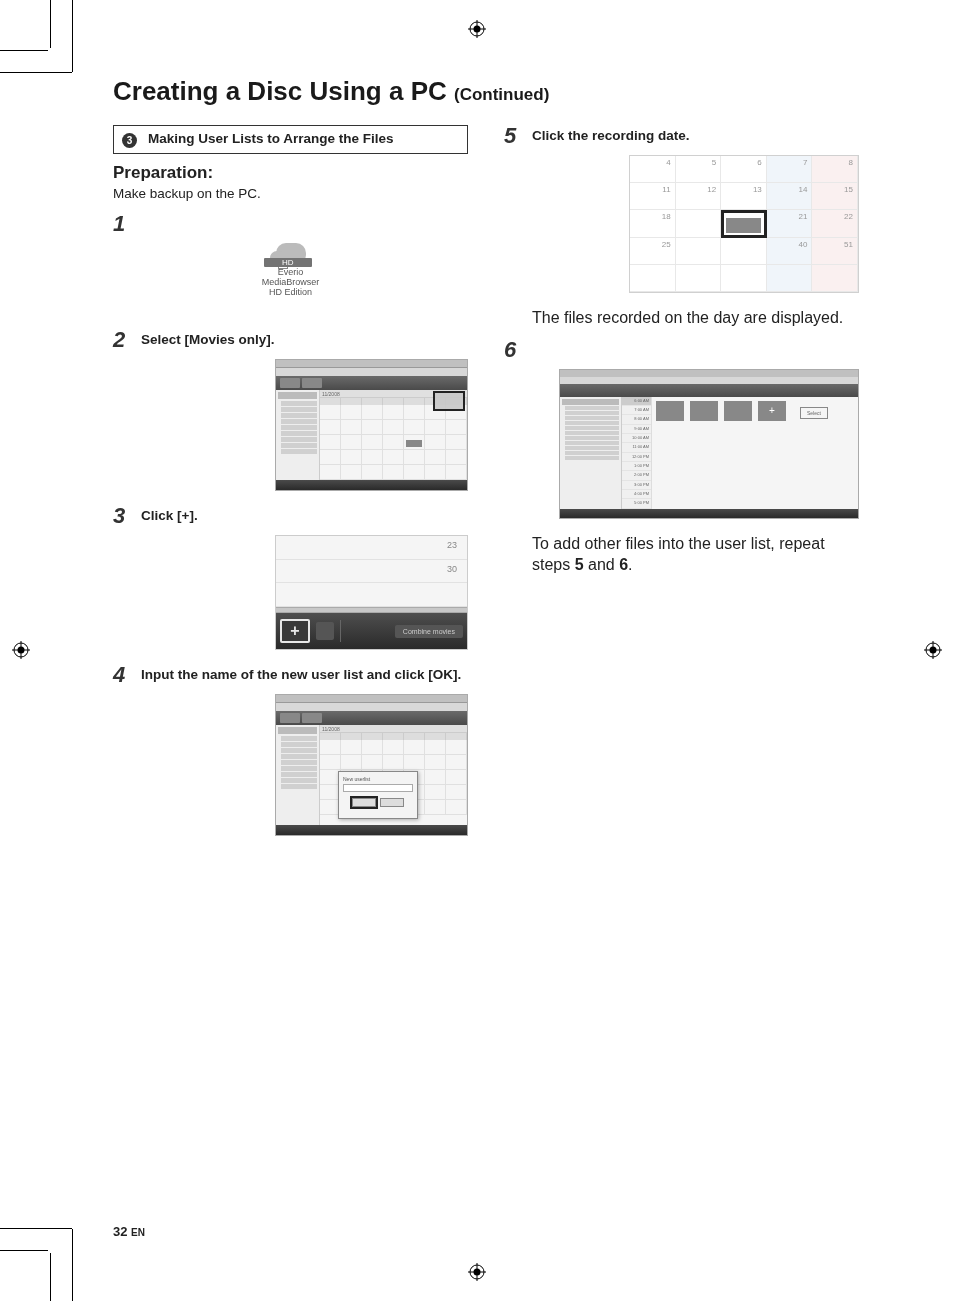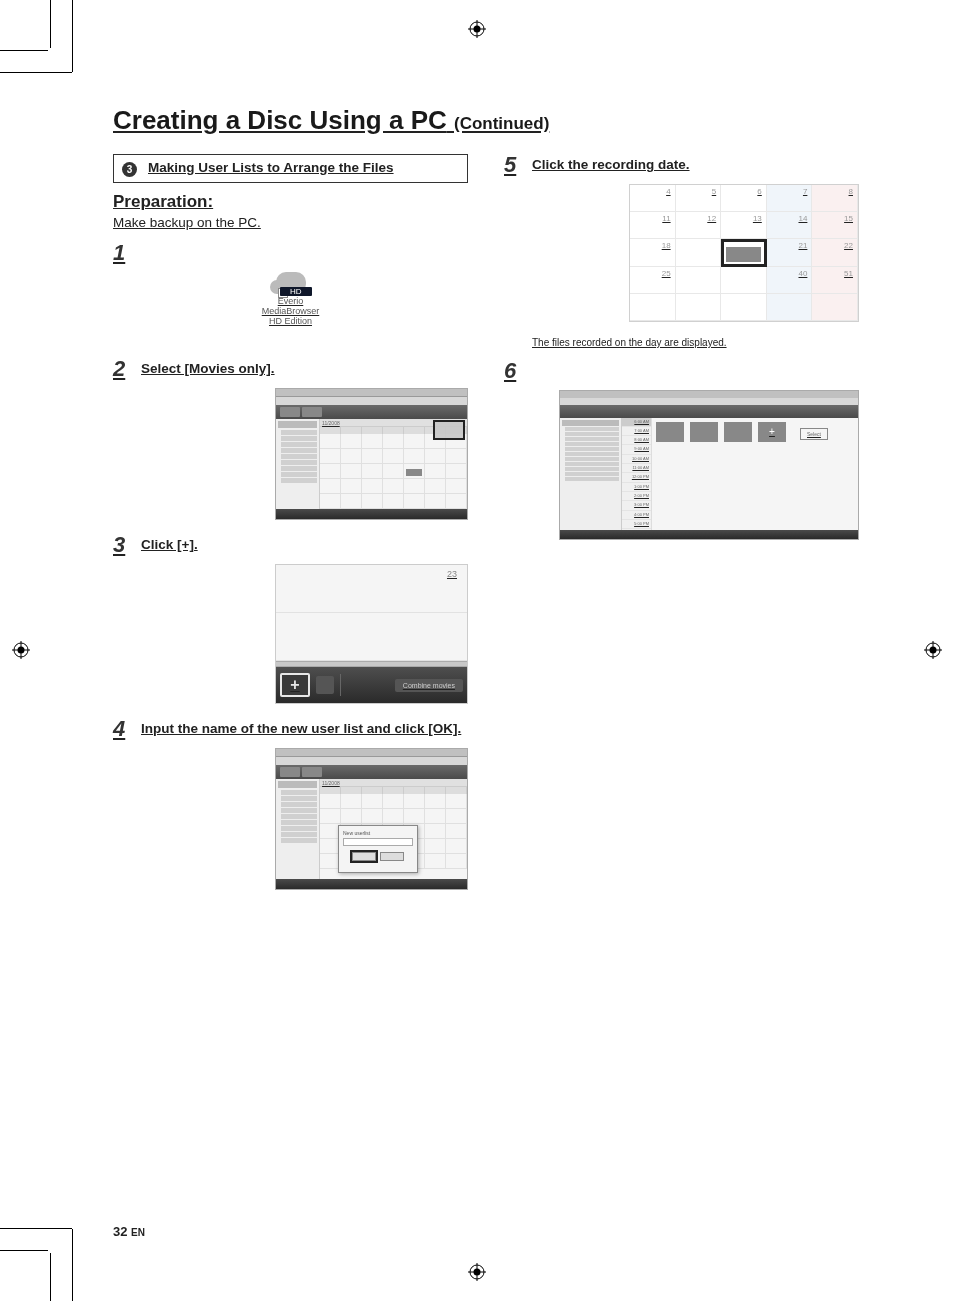--- a/index.html
+++ b/index.html
@@ -22,23 +22,22 @@
   .crop-h1b { left: 0; bottom: 50px; width: 48px; height: 1px; }
   .crop-h2b { left: 0; bottom: 72px; width: 72px; height: 1px; }
   .reg-mark { position: absolute; width: 18px; height: 18px; }
   .reg-mark svg { width: 100%; height: 100%; display: block; }
   .reg-top { left: 468px; top: 20px; }
   .reg-bot { left: 468px; bottom: 20px; }
   .reg-left { left: 12px; top: 641px; }
   .reg-right { right: 12px; top: 641px; }
   .page {
     position: absolute;
-    left: 113px; top: 105px;
+    left: 113px; top: 76px;
     width: 746px;
-    text-decoration: underline;
   }
   .title {
     font-size: 26px;
     font-weight: bold;
     color: #1a1a1a;
     margin-bottom: 18px;
   }
   .title .cont { font-size: 17px; font-weight: bold; }
   .columns { display: flex; gap: 36px; }
   .col { flex: 1; min-width: 0; }
@@ -58,21 +57,21 @@
   .para { font-size: 13.5px; line-height: 1.35; margin-bottom: 10px; }
   .prep-label { font-weight: bold; font-size: 17px; }
   .step { display: flex; gap: 10px; margin-bottom: 8px; margin-top: 6px; }
   .step .num {
     font-size: 22px; font-weight: bold; font-style: italic;
     color: #333; min-width: 18px; line-height: 1;
   }
   .step .txt { font-size: 13.5px; font-weight: bold; line-height: 1.3; padding-top: 2px; }
   .fig-wrap { display: flex; justify-content: flex-end; margin-bottom: 14px; }
   .fig-center { display: flex; justify-content: center; margin-bottom: 14px; }
-  .note { font-size: 10px; line-height: 1.35; margin-left: 28px; margin-bottom: 10px; }
+  .note { font-size: 16px; line-height: 1.35; margin-left: 28px; margin-bottom: 10px; }
   .note b { font-weight: bold; }
   
   .fig-icon {
     width: 78px; height: 72px;
     display: flex; flex-direction: column; align-items: center;
     font-size: 9px; text-align: center; color: #555;
   }
   .fig-icon .cloud {
     width: 30px; height: 22px; background: #bbb; border-radius: 10px;
     position: relative; margin-bottom: 2px;
@@ -81,21 +80,21 @@
     content: ""; position: absolute; left: -6px; bottom: 0;
     width: 16px; height: 14px; background: #bbb; border-radius: 8px;
   }
   .fig-icon .arrow {
     position: absolute; left: 2px; bottom: -4px;
     width: 10px; height: 10px; background: #fff; border: 1px solid #888;
     font-size: 8px; text-align: center; line-height: 9px;
   }
   .fig-icon .hd {
     position: absolute; right: -6px; bottom: -2px;
-    font-size: 8px; background: #0f172a; color: #fff; padding: 0 10px; border-radius: 1px;
+    font-size: 8px; background: #737373; color: #fff; padding: 0 18px; border-radius: 1px;
   }
   
   .fig-app {
     width: 193px; height: 132px; background: #e8e8e8; border: 1px solid #aaa;
     display: flex; flex-direction: column; font-size: 6px; color: #666;
   }
   .fig-app .titlebar { height: 8px; background: #c0c0c0; border-bottom: 1px solid #999; }
   .fig-app .menubar { height: 8px; background: #d8d8d8; padding-left: 4px; font-size: 5px; color: #555; }
   .fig-app .toolbar { height: 14px; background: linear-gradient(#6a6a6a,#4a4a4a); display: flex; align-items: center; padding: 0 4px; }
   .fig-app .toolbar .tab { background: #888; height: 10px; width: 20px; margin-right: 2px; border-radius: 1px; }
@@ -113,21 +112,21 @@
     content: ""; position: absolute; left: 2px; top: 5px; right: 2px; bottom: 2px;
     background: #888;
   }
   .fig-app .dropdown-highlight {
     position: absolute; right: 2px; top: 1px;
     width: 32px; height: 20px; border: 2px solid #222; background: rgba(200,200,200,0.9);
   }
   .fig-app .statusbar { height: 10px; background: linear-gradient(#4a4a4a,#2a2a2a); }
   
   .fig-plus {
-    width: 193px; height: 140px; background: #f5f5f5; border: 1px solid #ccc;
+    width: 193px; height: 115px; background: #f5f5f5; border: 1px solid #ccc;
     display: flex; flex-direction: column; font-size: 9px; color: #888;
   }
   .fig-plus .rows { flex: 1; display: flex; flex-direction: column; }
   .fig-plus .row { flex: 1; border-bottom: 1px solid #e2e2e2; text-align: right; padding: 4px 10px; }
   .fig-plus .sep { height: 6px; background: #c8c8c8; border-top: 1px solid #aaa; border-bottom: 1px solid #aaa; }
   .fig-plus .bar {
     height: 36px; background: linear-gradient(#4e4e4e,#2a2a2a);
     display: flex; align-items: center; padding: 0 4px; gap: 6px;
     color: #d0d0d0; font-size: 8px;
   }
@@ -358,20 +357,21 @@
       </div>
 
       <div class="step">
         <div class="num">3</div>
         <div class="txt">Click [+].</div>
       </div>
       <div class="fig-wrap">
         <div class="fig-plus">
           <div class="rows">
             <div class="row">23</div>
+            <div class="row">30</div>
             <div class="row"></div>
           </div>
           <div class="sep"></div>
           <div class="bar">
             <div class="plus-btn">+</div>
             <div class="tool-ico"></div>
             <div class="divider"></div>
             <div class="combine">Combine movies</div>
           </div>
         </div>
@@ -557,20 +557,23 @@
                 <div class="th plus">
                     <div class="img">+</div>
                   </div>
                 <div class="label-box">Select</div>
               </div>
             </div>
           </div>
           <div class="statusbar"></div>
         </div>
       </div>
+      <div class="note">
+        <span>To add other files into the user list, repeat steps </span><b>5</b><span> and </span><b>6</b><span>.</span>
+      </div>
 
     </div>
   </div>
 </div>
 
 <div class="page-num">
   <span>32</span>
   <span class="lang">EN</span>
 </div>
 

